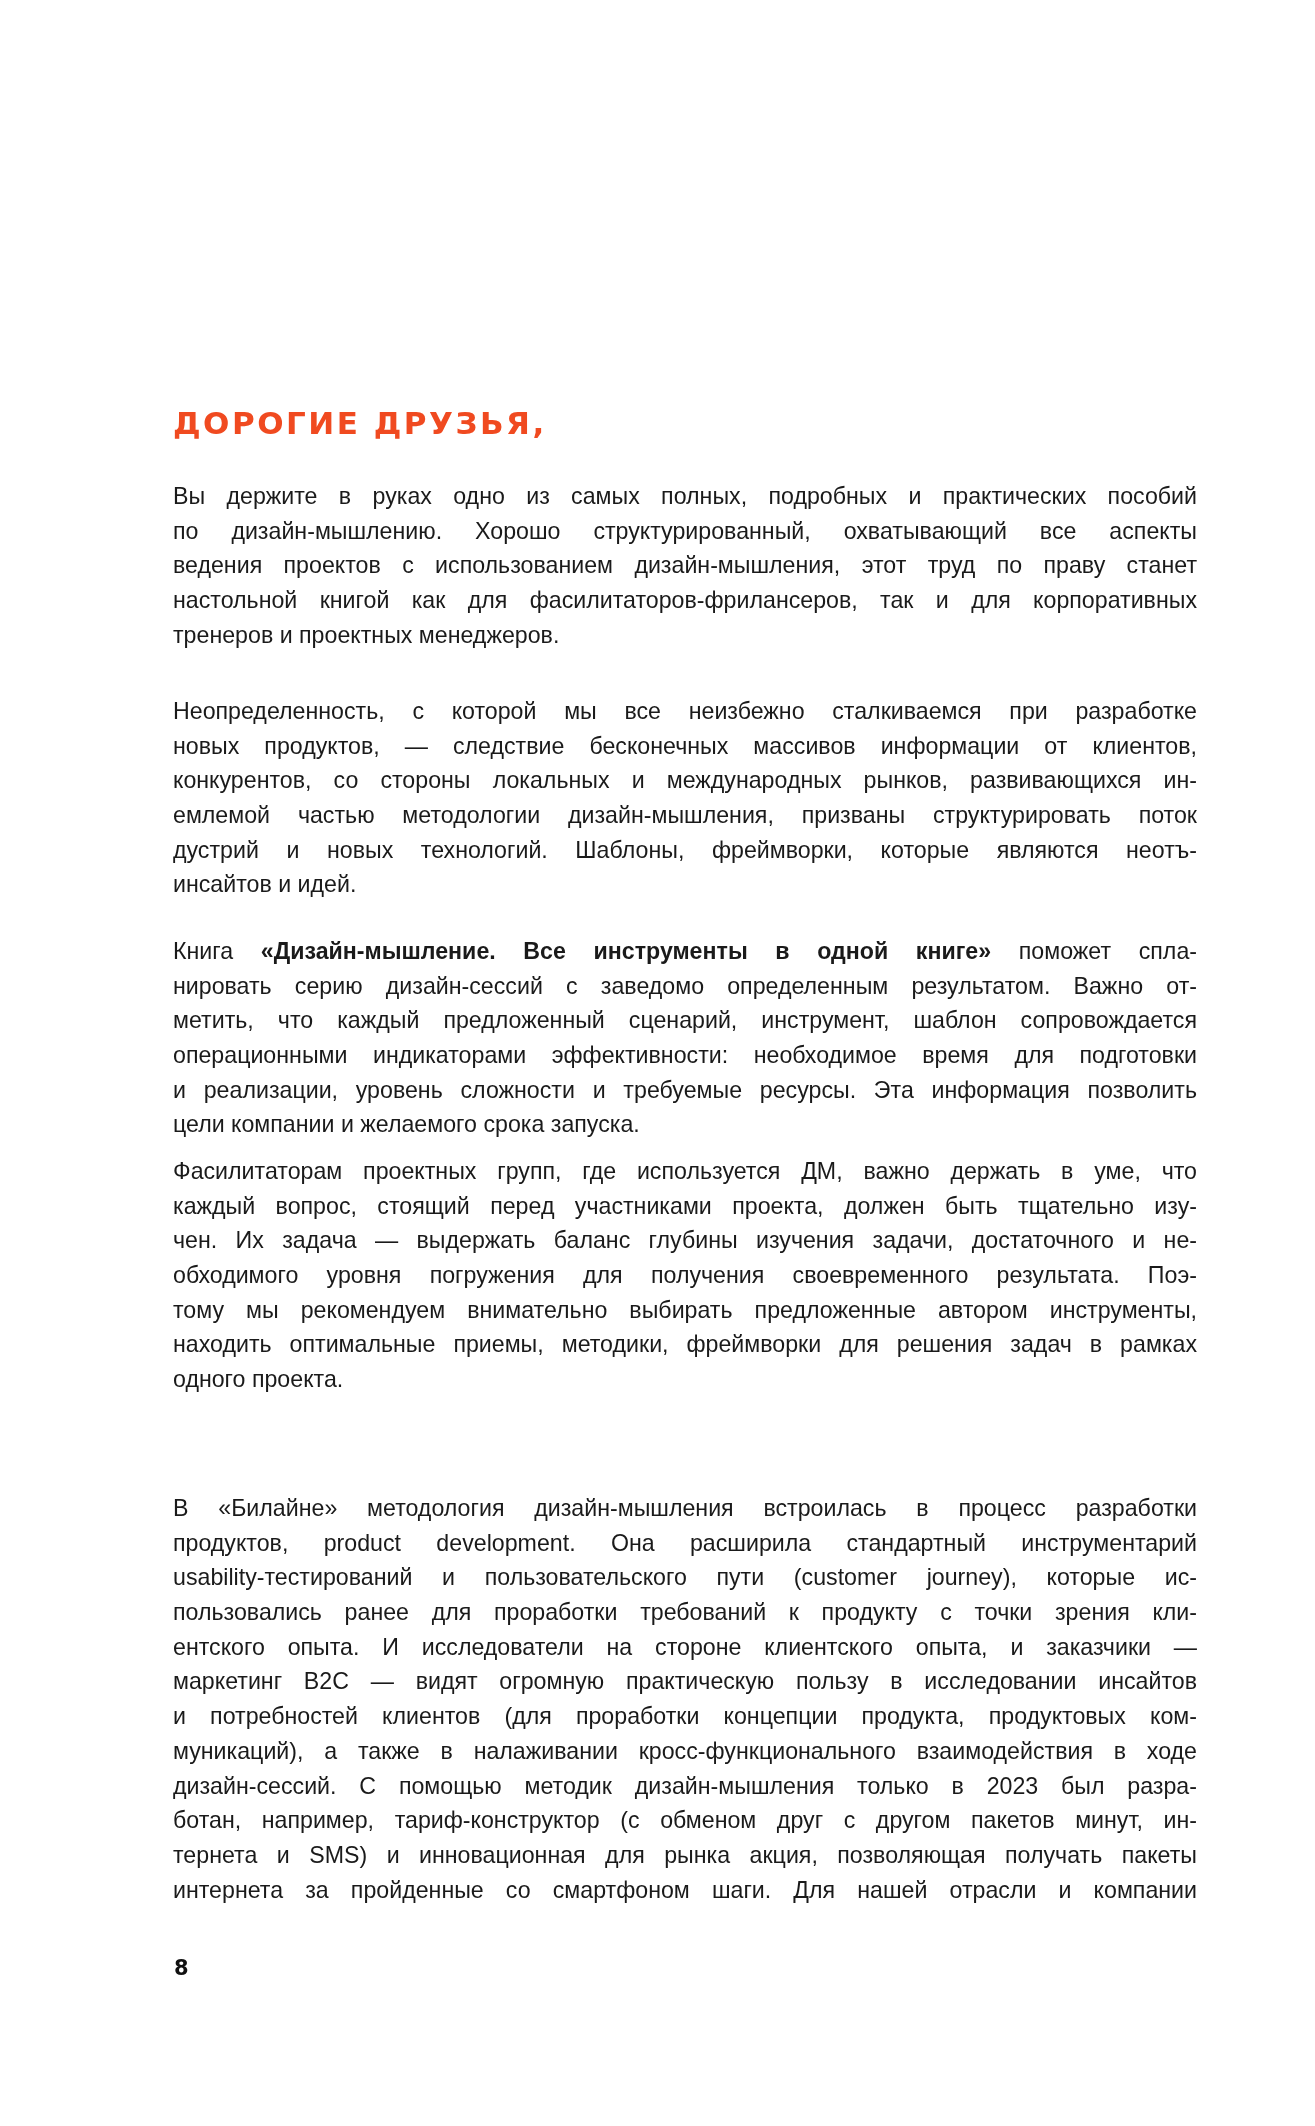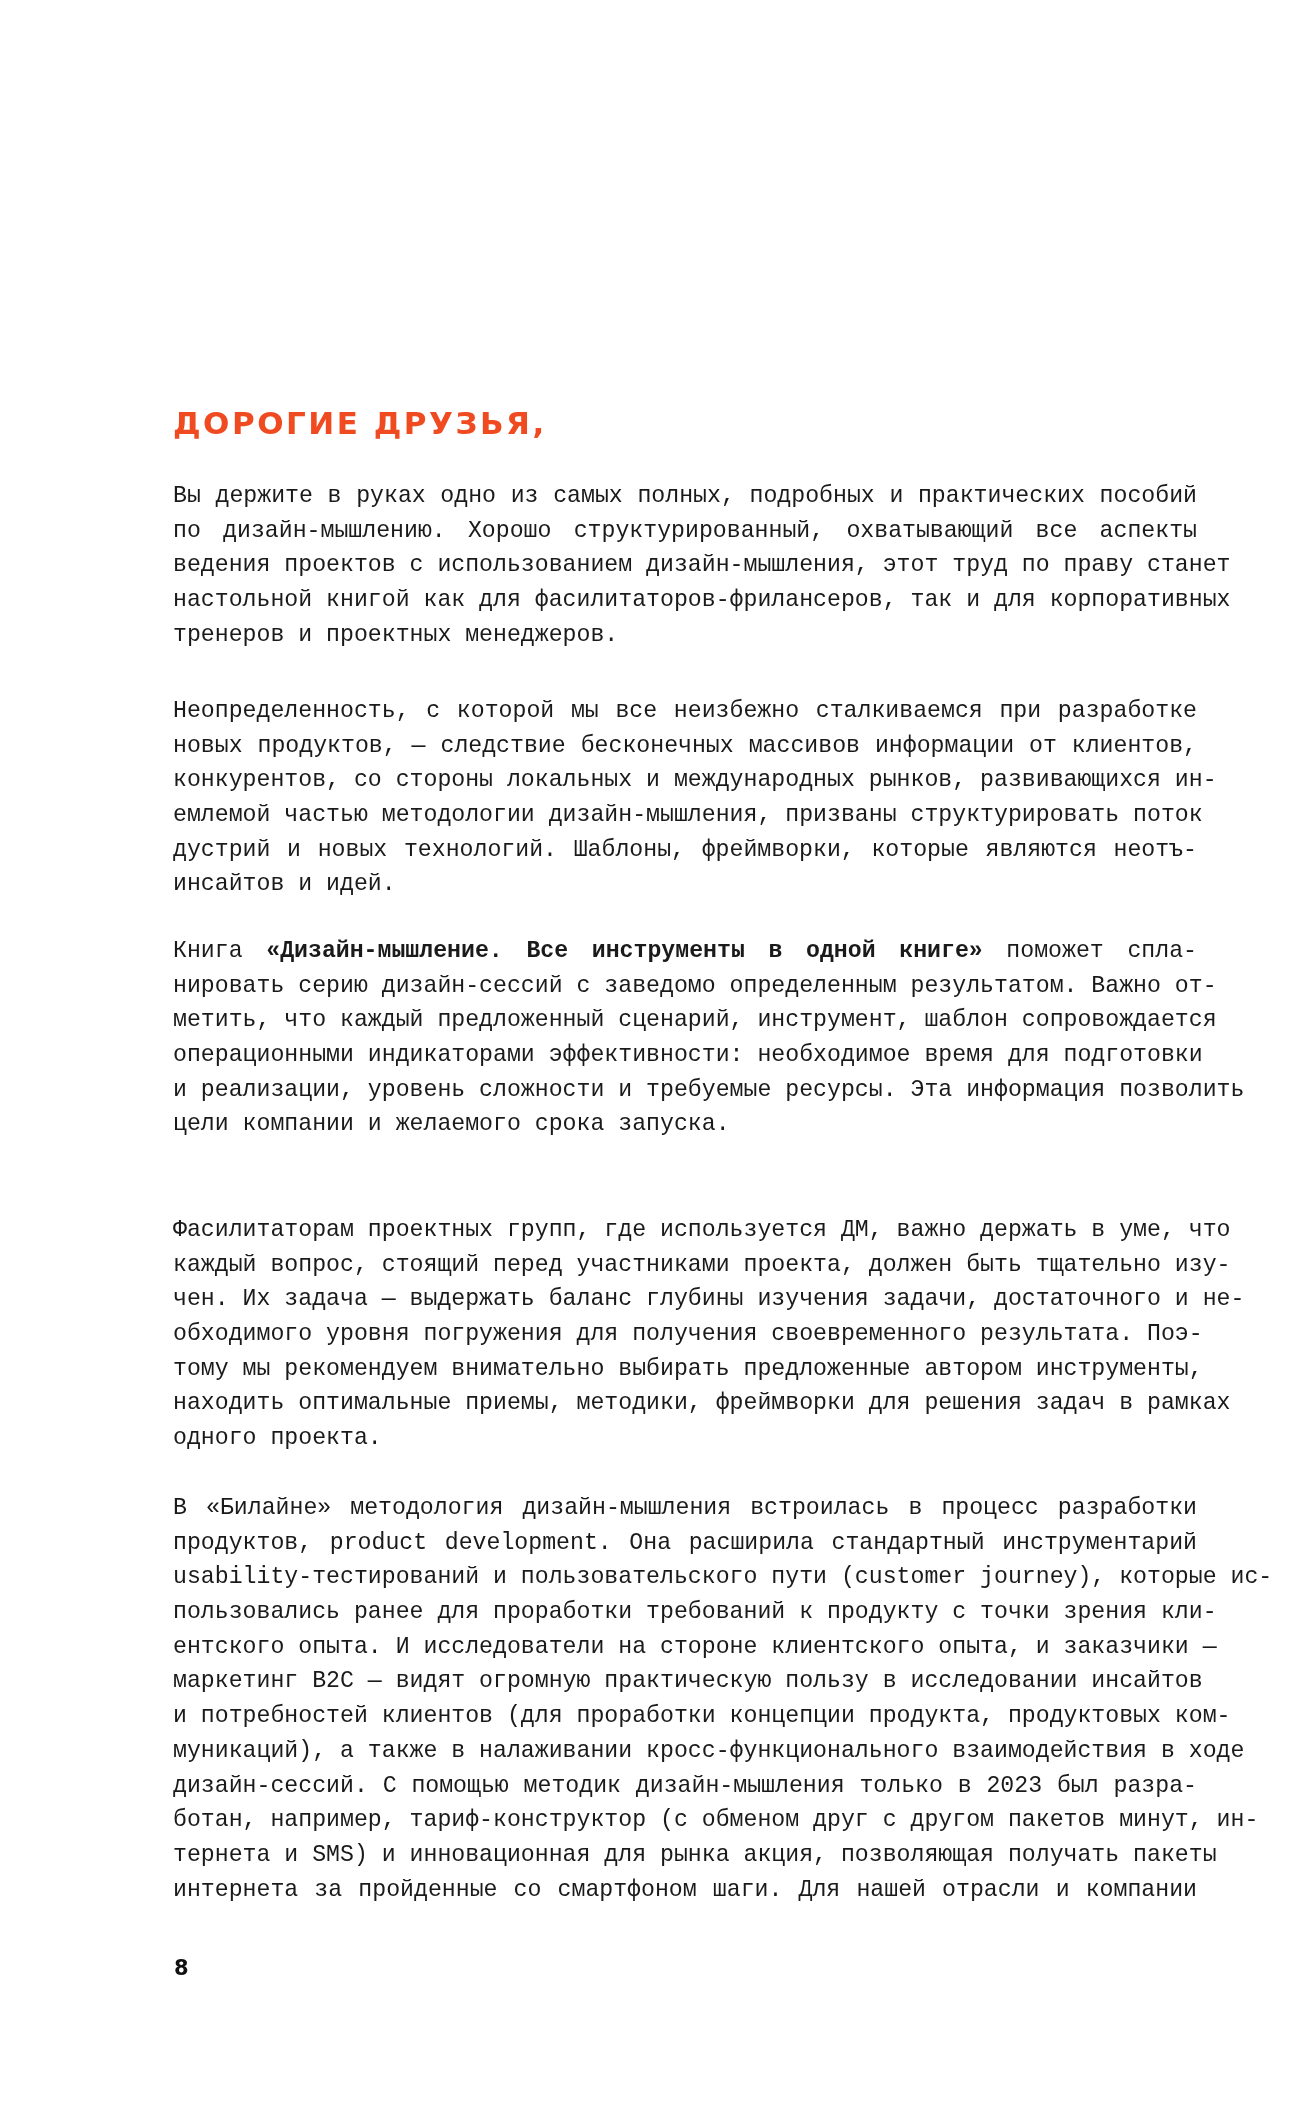--- a/index.html
+++ b/index.html
@@ -44,35 +44,34 @@
     .line {
       display: block;
       height: 34.7px;
       line-height: 34.7px;
       font-size: 23.2px;
       text-align: justify;
       text-align-last: justify;
       white-space: nowrap;
       overflow: visible;
       transform-origin: left center;
-      font-family: Liberation Mono, monospace;
     }
     .line.last {
       text-align-last: left;
     }
     .line .inner {
       display: inline;
     }
     .bold {
       font-weight: bold;
     }
     #p1 { top: 467px; }
     #p2 { top: 682px; }
     #p3 { top: 922px; }
-    #p4 { top: 1201px; }
+    #p4 { top: 1142px; }
     #p5 { top: 1479px; }
     .page-number {
       position: absolute;
       left: 174px;
       top: 1944px;
       font-family: "DejaVu Sans", sans-serif;
       font-weight: bold;
       font-size: 21px;
       color: #111111;
     }

